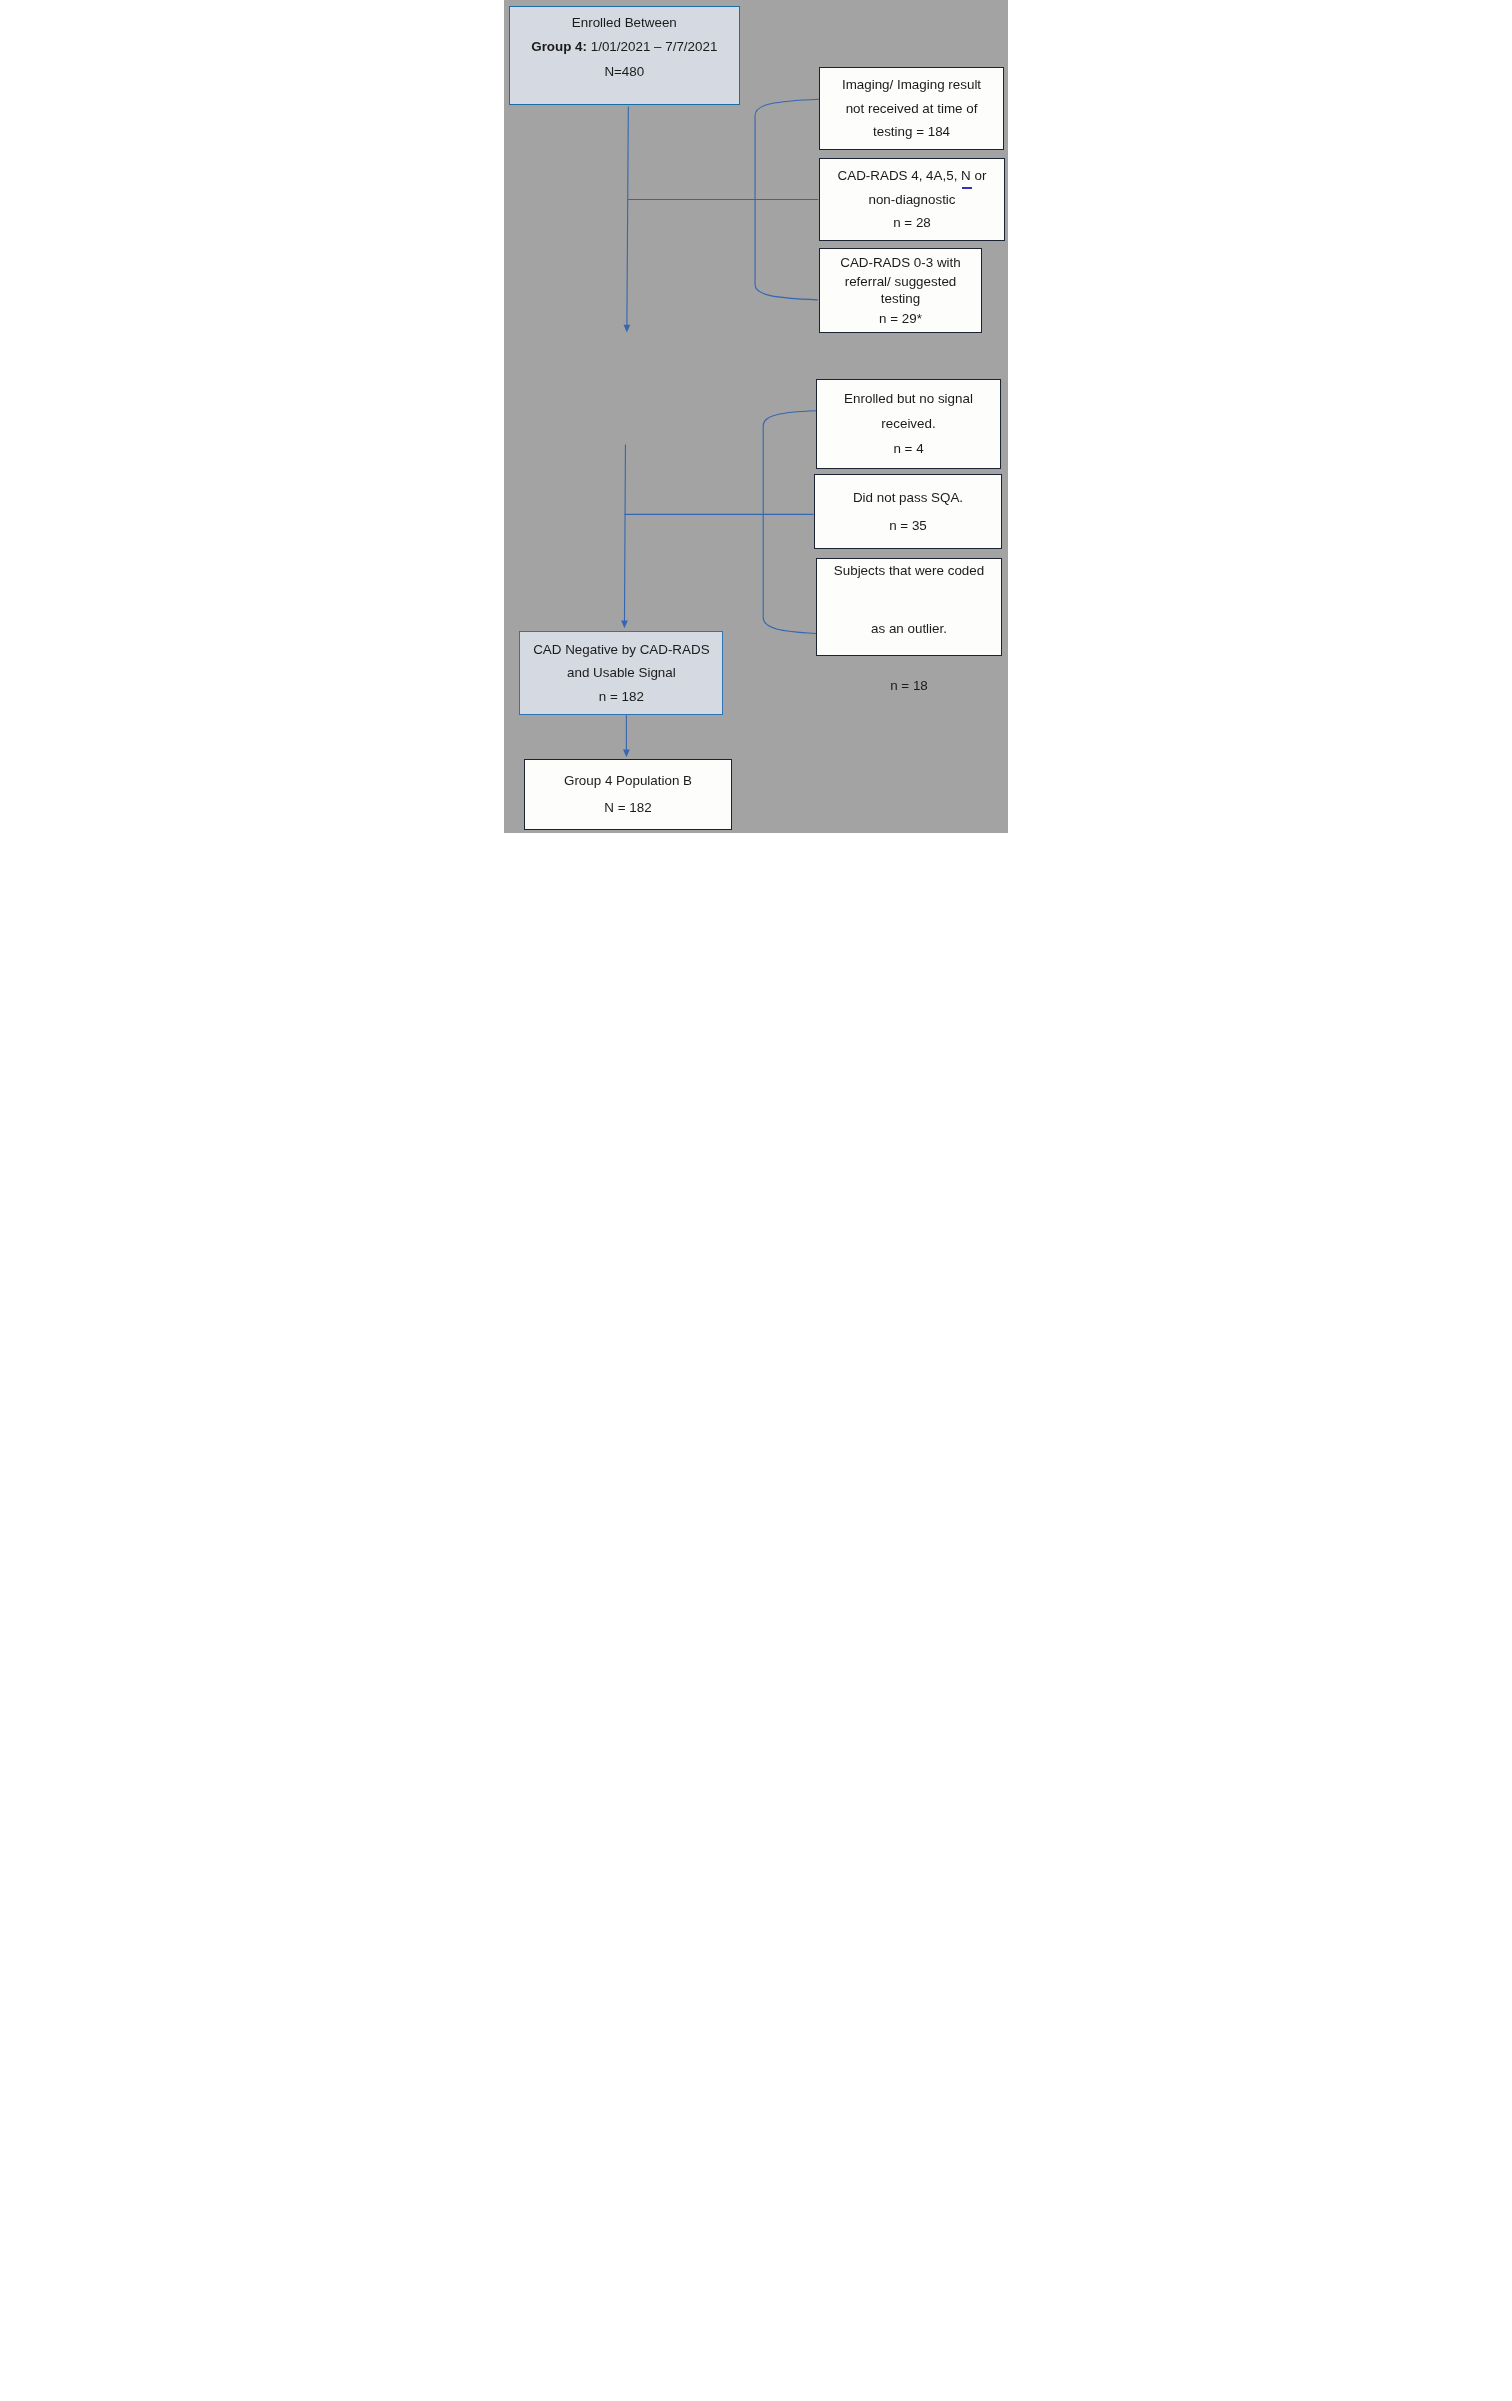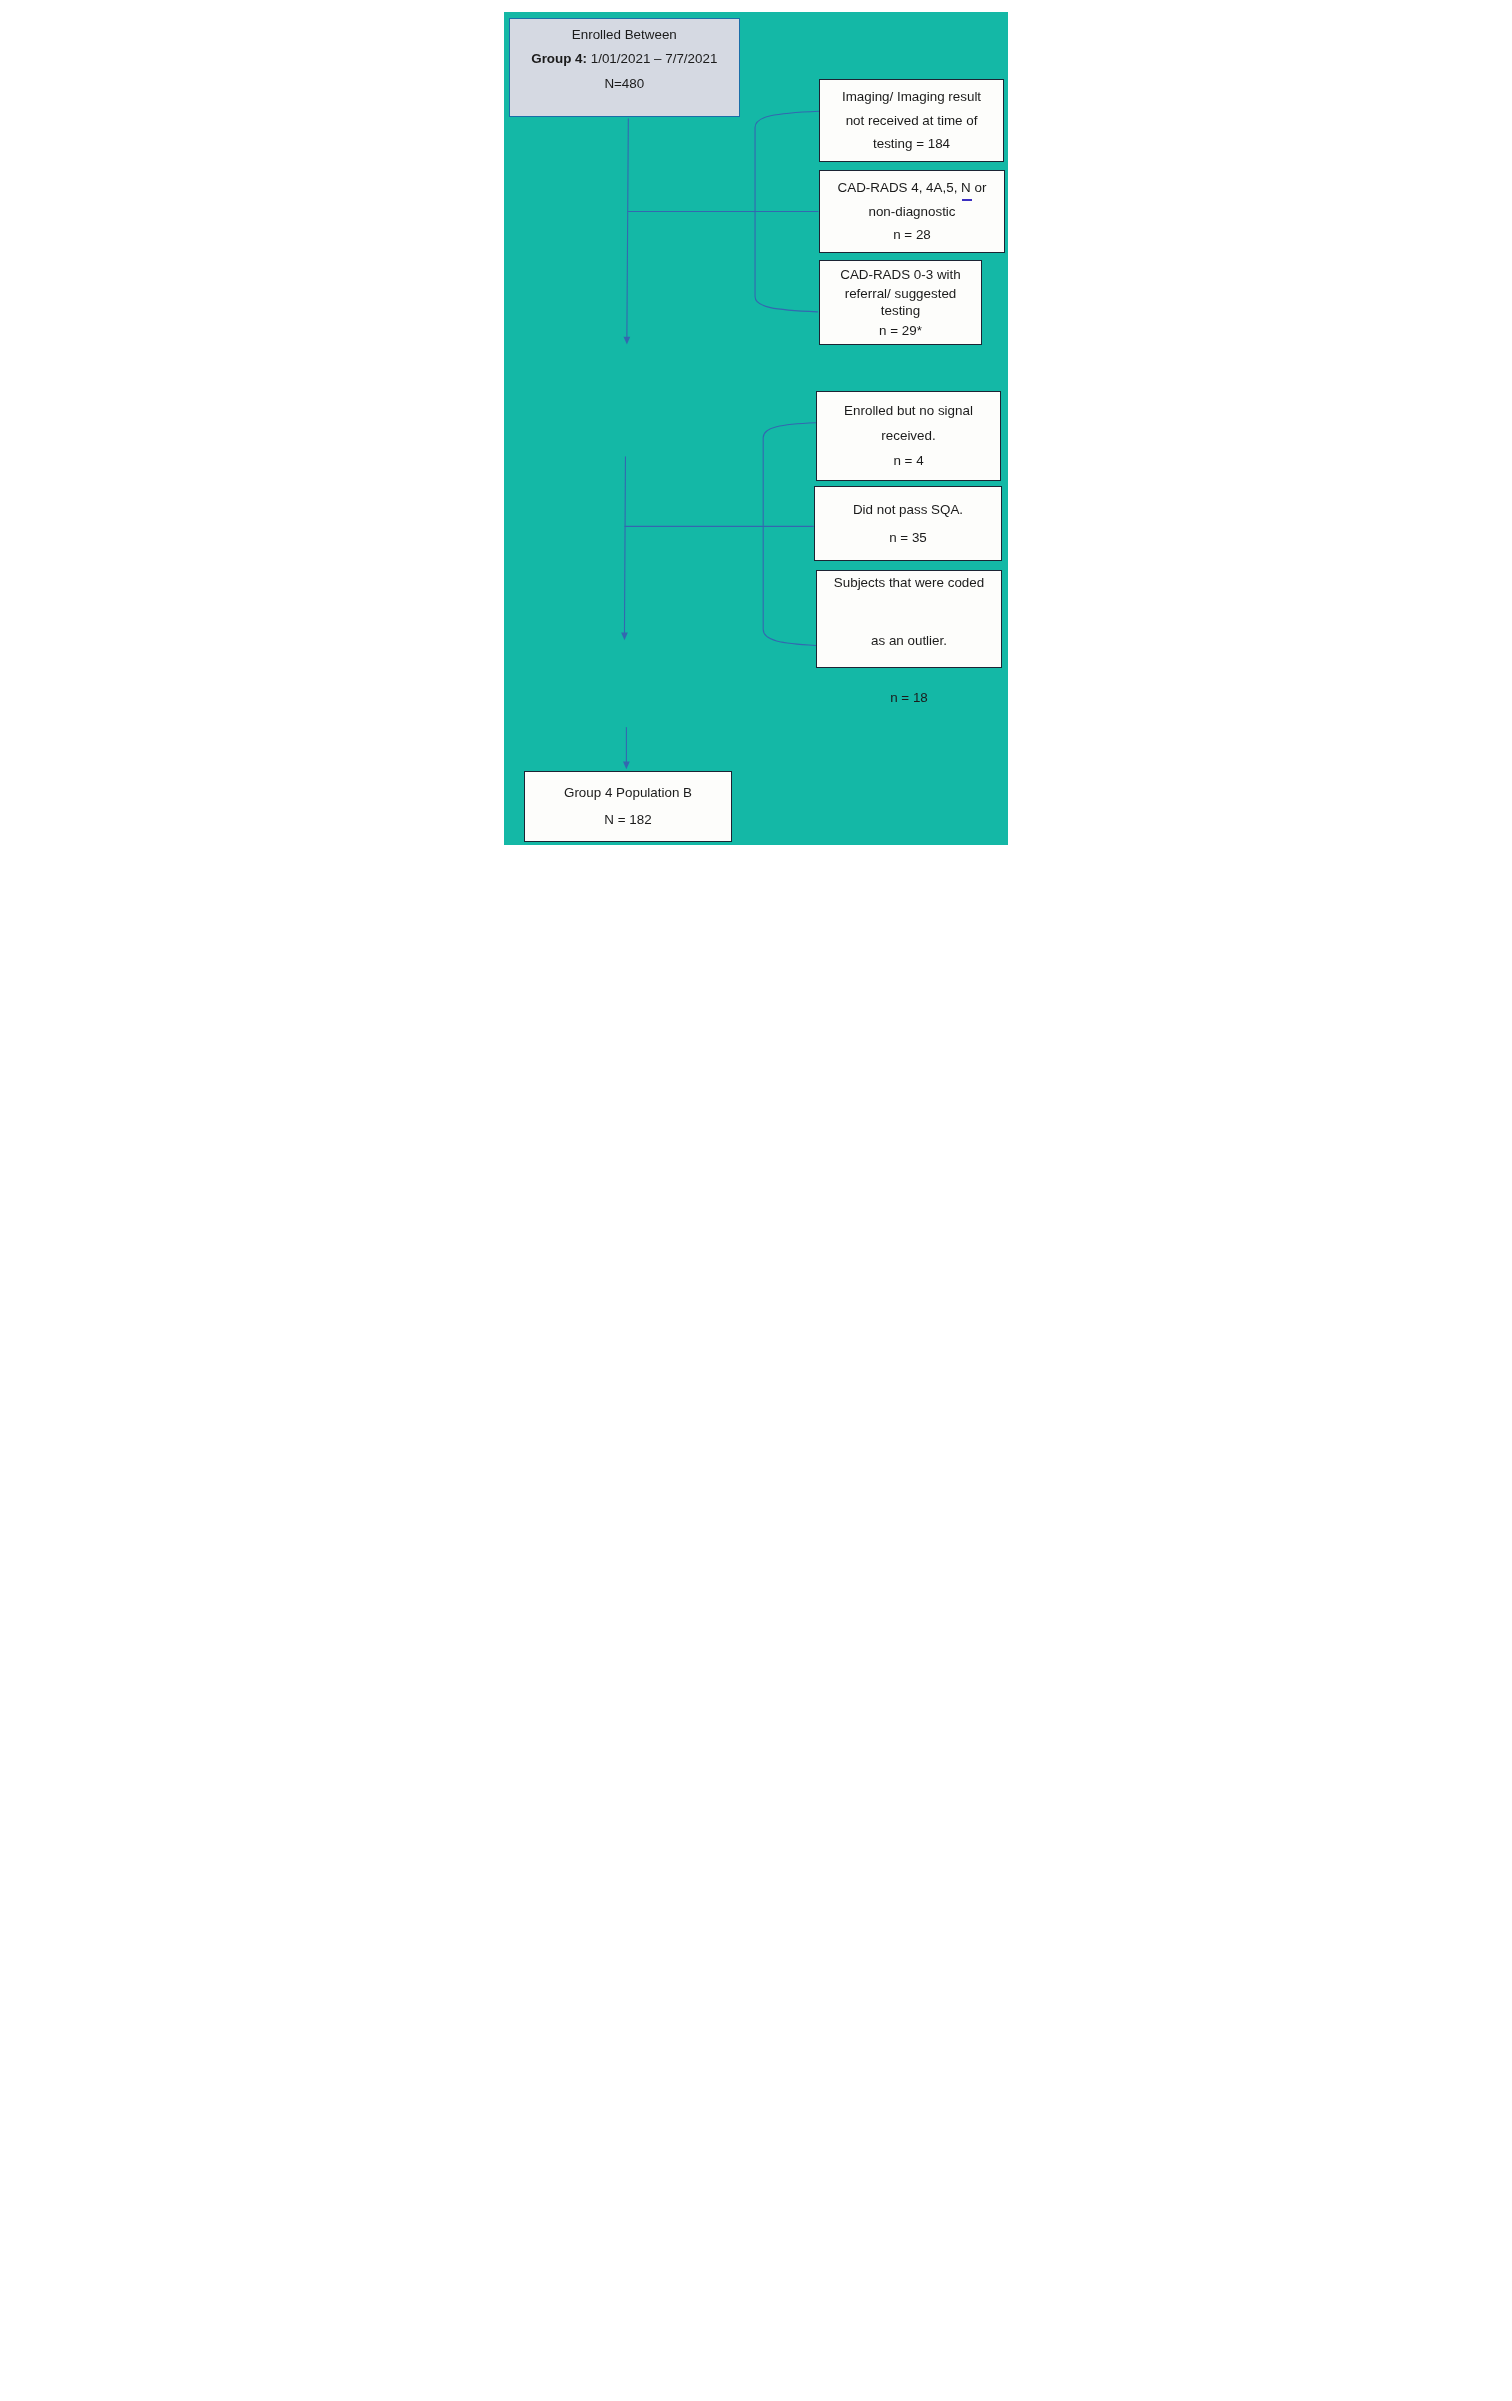--- a/index.html
+++ b/index.html
@@ -1,17 +1,17 @@
 <!DOCTYPE html>
 <html style="--connector: #3467b0; --enrolled-border: #1a6da8; --shaded-fill: #d5d9e2; --shaded-border: #2e74b5; --plain-border: #1c2433; --plain-fill: #fdfdfb; --spellcheck-mark: #3b2fc0; --text: #1b1b1b;font-size:7.7px"><head>
 <meta charset="utf-8">
 <style>
   html,body{margin:0;padding:0;background:#ffffff;}
   body{font-family:"Liberation Sans","DejaVu Sans",sans-serif;}
-  .canvas{position:relative;width:504px;height:833px;margin:12px auto;background:#14b8a6;overflow:hidden;}
+  .canvas{position:relative;width:504px;height:833px;margin:0 auto;background:#a3a3a3;overflow:hidden;}
   .wires{position:absolute;left:0;top:0;width:504px;height:833px;pointer-events:none;}
   .wires line,.wires path{stroke:var(--connector);stroke-width:2.3;fill:none;stroke-linecap:round;}
   .wires polygon{fill:var(--connector);stroke:none;}
   .box{
     position:absolute;box-sizing:border-box;
     display:flex;flex-direction:column;justify-content:space-evenly;align-items:center;
     text-align:center;color:var(--text);
     font-size:13.4px;line-height:1.32;
     padding:2.9px 3.8px;
   }
@@ -95,20 +95,25 @@
     <p>Did not pass SQA.</p>
     <p>n = 35</p>
   </div>
 
   <div class="box plain" id="box-outlier">
     <p>Subjects that were coded</p>
     <p>as an outlier.</p>
     <p>n = 18</p>
   </div>
 
+  <div class="box shaded" id="box-cad-neg">
+    <p>CAD Negative by CAD-RADS</p>
+    <p>and Usable Signal</p>
+    <p>n = 182</p>
+  </div>
 
   <div class="box plain" id="box-population">
     <p>Group 4 Population B</p>
     <p>N = 182</p>
   </div>
 
 </div>
 
 
 </body></html>

